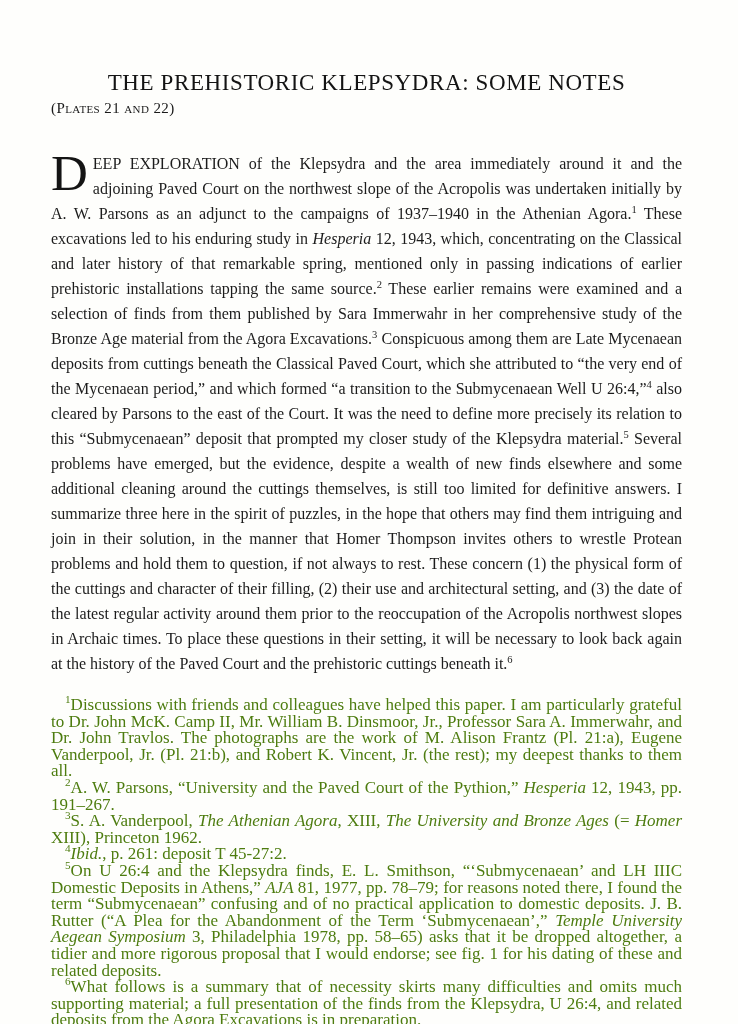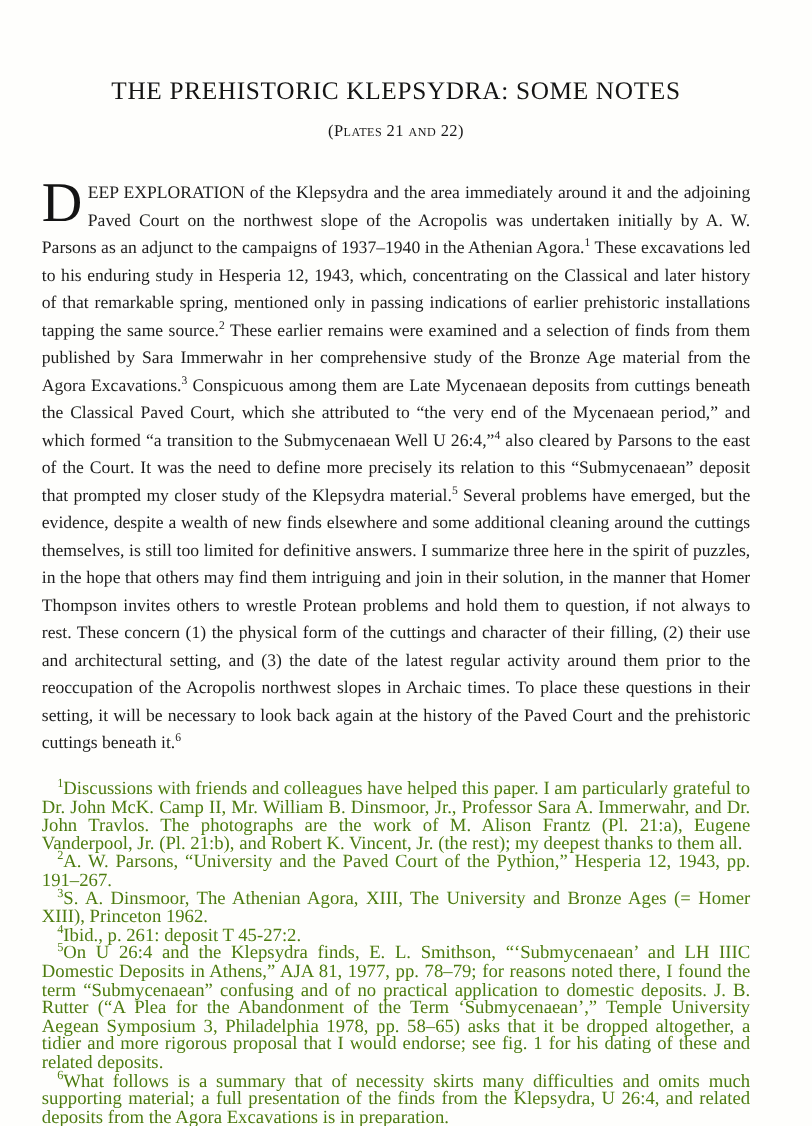--- a/index.html
+++ b/index.html
@@ -10,33 +10,32 @@
   .page {
     position: relative;
     width: 738px;
     height: 1024px;
     margin: 0 auto;
     background: #fefefc;
     color: #191919;
     font-family: "Liberation Serif", "DejaVu Serif", serif;
     overflow: hidden;
     box-sizing: border-box;
-    padding: 70px 56px 0 38px;
+    padding: 70px 56px 0 51px;
   }
   h1.title {
     margin: 0;
     font-size: 23px;
     font-weight: normal;
     letter-spacing: 0.6px;
     text-align: center;
     color: #141414;
   }
   .subtitle {
-    margin-top: 16px;
-    text-align: center;
+    margin-top: 4px;
     font-size: 15px;
     font-variant: small-caps;
     letter-spacing: 0.4px;
   }
   .body-text {
     margin: 34px 0 0 0;
     font-size: 16px;
     line-height: 25px;
     text-align: justify;
     color: #1c1c1c;
@@ -46,21 +45,21 @@
     font-size: 51px;
     line-height: 41px;
     padding: 2px 5px 0 0;
     color: #141414;
   }
   sup {
     font-size: 66%;
     line-height: 0;
     vertical-align: super;
   }
-  .it { }
+  .it { font-style: italic; }
   .footnotes {
     margin-top: 21px;
     font-size: 17px;
     line-height: 16.6px;
     text-align: justify;
     color: #4d7c0f;
   }
   .fn {
     margin: 0;
     text-indent: 14px;
@@ -71,18 +70,18 @@
 
 <div class="page">
   <h1 class="title">THE PREHISTORIC KLEPSYDRA: SOME NOTES</h1>
   <div class="subtitle">(Plates 21 and 22)</div>
 
   <p class="body-text"><span class="dropcap">D</span><span><span>EEP EXPLORATION of the Klepsydra and the area immediately around it and the adjoining Paved Court on the northwest slope of the Acropolis was undertaken initially by A. W. Parsons as an adjunct to the campaigns of 1937–1940 in the Athenian Agora.</span><sup>1</sup><span> These excavations led to his enduring study in </span><span class="it">Hesperia</span><span> 12, 1943, which, concentrating on the Classical and later history of that remarkable spring, mentioned only in passing indications of earlier prehistoric installations tapping the same source.</span><sup>2</sup><span> These earlier remains were examined and a selection of finds from them published by Sara Immerwahr in her comprehensive study of the Bronze Age material from the Agora Excavations.</span><sup>3</sup><span> Conspicuous among them are Late Mycenaean deposits from cuttings beneath the Classical Paved Court, which she attributed to “the very end of the Mycenaean period,” and which formed “a transition to the Submycenaean Well U 26:4,”</span><sup>4</sup><span> also cleared by Parsons to the east of the Court. It was the need to define more precisely its relation to this “Submycenaean” deposit that prompted my closer study of the Klepsydra material.</span><sup>5</sup><span> Several problems have emerged, but the evidence, despite a wealth of new finds elsewhere and some additional cleaning around the cuttings themselves, is still too limited for definitive answers. I summarize three here in the spirit of puzzles, in the hope that others may find them intriguing and join in their solution, in the manner that Homer Thompson invites others to wrestle Protean problems and hold them to question, if not always to rest. These concern (1) the physical form of the cuttings and character of their filling, (2) their use and architectural setting, and (3) the date of the latest regular activity around them prior to the reoccupation of the Acropolis northwest slopes in Archaic times. To place these questions in their setting, it will be necessary to look back again at the history of the Paved Court and the prehistoric cuttings beneath it.</span><sup>6</sup></span></p>
 
   <div class="footnotes">
     <p class="fn"><sup>1</sup><span>Discussions with friends and colleagues have helped this paper. I am particularly grateful to Dr. John McK. Camp II, Mr. William B. Dinsmoor, Jr., Professor Sara A. Immerwahr, and Dr. John Travlos. The photographs are the work of M. Alison Frantz (Pl. 21:a), Eugene Vanderpool, Jr. (Pl. 21:b), and Robert K. Vincent, Jr. (the rest); my deepest thanks to them all.</span></p>
     <p class="fn"><sup>2</sup><span>A. W. Parsons, “University and the Paved Court of the Pythion,” </span><span class="it">Hesperia</span><span> 12, 1943, pp. 191–267.</span></p>
-    <p class="fn"><sup>3</sup><span>S. A. Dinsmoor, </span><span class="it">The Athenian Agora</span><span>, XIII, </span><span class="it">The University and Bronze Ages</span><span> (= </span><span class="it">Homer</span><span> XIII), Princeton 1962.</span></p>
+    <p class="fn"><sup>3</sup><span>S. A. Vanderpool, </span><span class="it">The Athenian Agora</span><span>, XIII, </span><span class="it">The University and Bronze Ages</span><span> (= </span><span class="it">Homer</span><span> XIII), Princeton 1962.</span></p>
     <p class="fn"><sup>4</sup><span class="it">Ibid.</span><span>, p. 261: deposit T 45-27:2.</span></p>
     <p class="fn"><sup>5</sup><span>On U 26:4 and the Klepsydra finds, E. L. Smithson, “‘Submycenaean’ and LH IIIC Domestic Deposits in Athens,” </span><span class="it">AJA</span><span> 81, 1977, pp. 78–79; for reasons noted there, I found the term “Submycenaean” confusing and of no practical application to domestic deposits. J. B. Rutter (“A Plea for the Abandonment of the Term ‘Submycenaean’,” </span><span class="it">Temple University Aegean Symposium</span><span> 3, Philadelphia 1978, pp. 58–65) asks that it be dropped altogether, a tidier and more rigorous proposal that I would endorse; see fig. 1 for his dating of these and related deposits.</span></p>
     <p class="fn"><sup>6</sup><span>What follows is a summary that of necessity skirts many difficulties and omits much supporting material; a full presentation of the finds from the Klepsydra, U 26:4, and related deposits from the Agora Excavations is in preparation.</span></p>
   </div>
 </div>
 
 </body></html>

